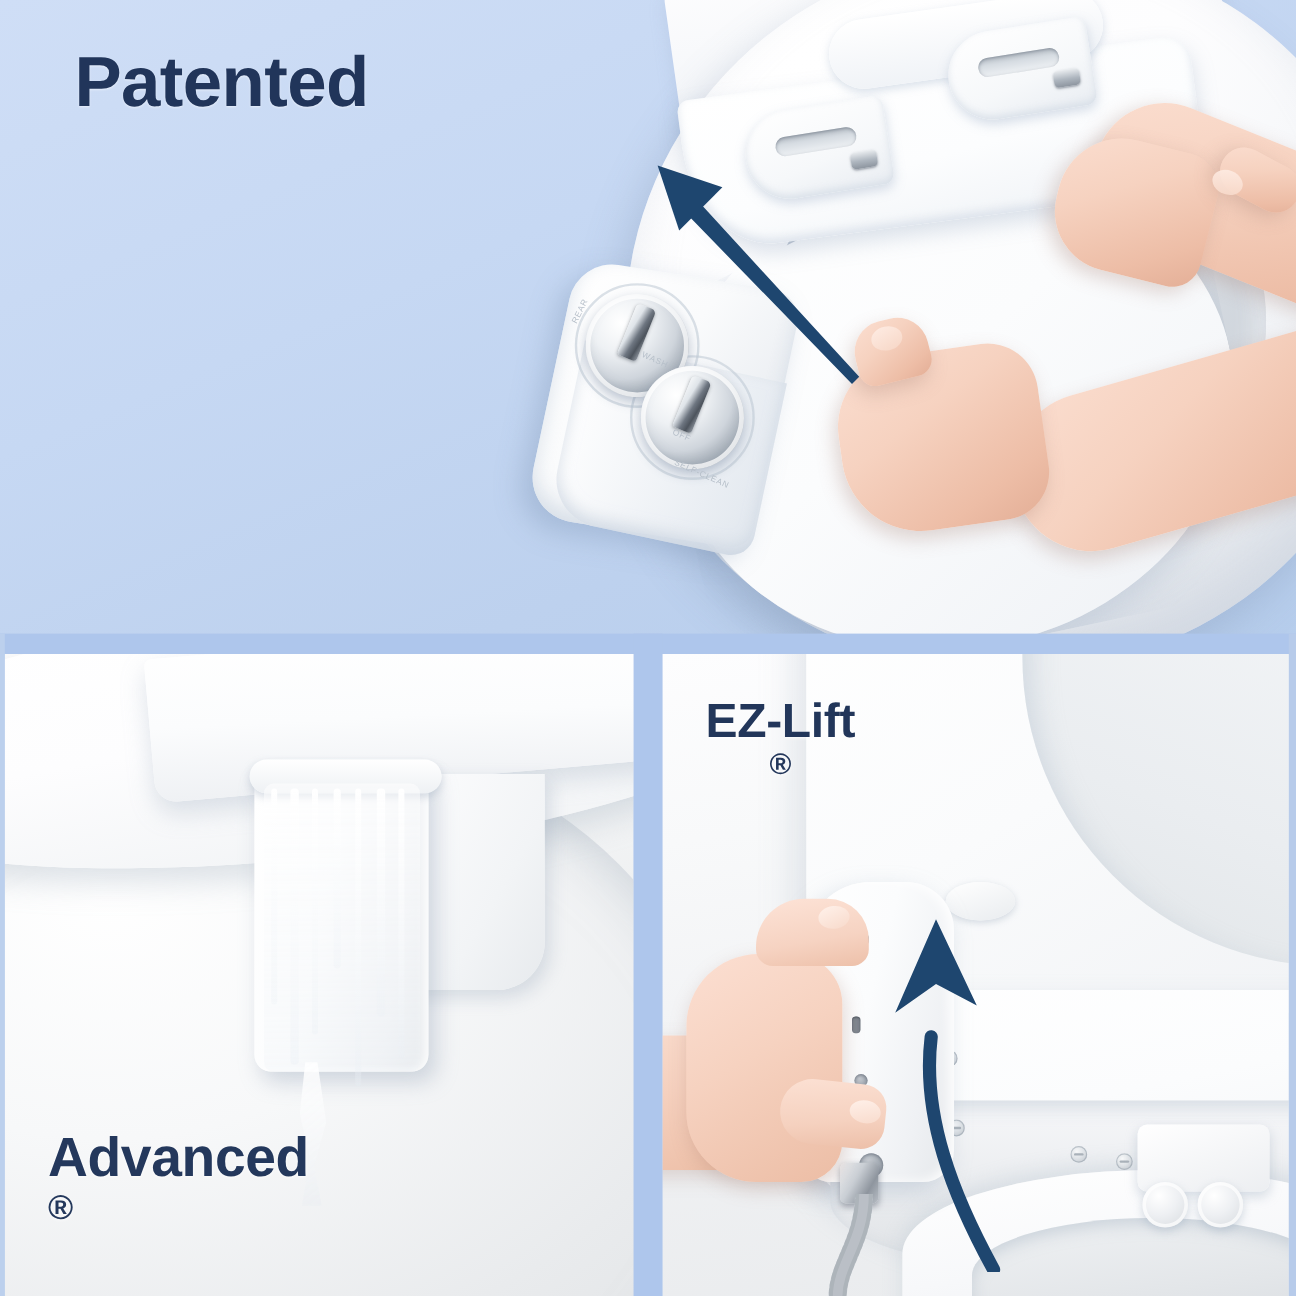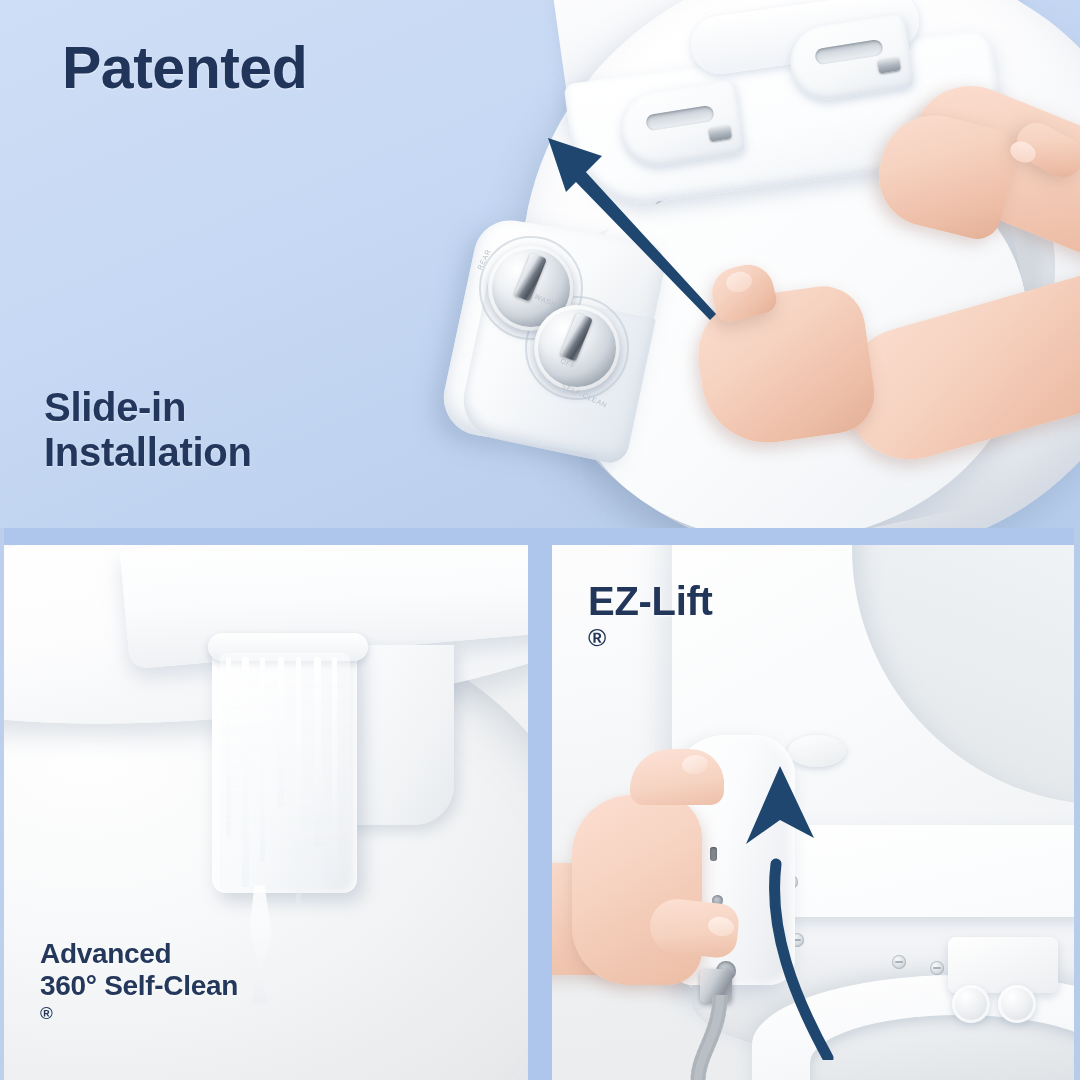--- a/index.html
+++ b/index.html
@@ -303,20 +303,21 @@
     background:linear-gradient(175deg,rgba(255,255,255,.9),rgba(226,232,239,.25));
     clip-path:polygon(40% 0,62% 0,78% 42%,56% 72%,70% 100%,34% 100%,48% 66%,30% 36%);
     filter:blur(1px);
   }
 
   
   #panel-br {
     position:absolute; left:552px; top:545px; width:522px; height:535px;
     overflow:hidden;
     background:linear-gradient(172deg,#fdfdfe 0%,#f8f9fa 26%,#f1f2f4 58%,#e9ebed 100%);
+    text-align:center;
   }
   .br-lid {
     position:absolute; left:120px; top:-60px; width:500px; height:420px;
     border-radius:0 0 58% 10%;
     background:linear-gradient(150deg,#ffffff 0%,#fafbfc 42%,#eef0f3 100%);
     box-shadow:-10px 14px 28px rgba(160,175,192,.28);
   }
   .br-lid-inner {
     position:absolute; left:300px; top:-70px; width:330px; height:330px;
     border-radius:0 0 0 78%;
@@ -432,21 +433,21 @@
     background:linear-gradient(160deg,#fff1ea,#f8dacb);
   }
   #br-nail-1 { left:156px; top:372px; transform:rotate(10deg); }
   #br-nail-2 { left:130px; top:210px; transform:rotate(-6deg); }
   
   #arrow-hinge { position:absolute; left:180px; top:215px; width:220px; height:300px; }
 
   
   .cap-bl {
     position:absolute; left:40px; top:938px;
-    color:#24385c; font-size:28px; line-height:1.16; font-weight:bold;
+    color:#24385c; font-size:46px; line-height:1.16; font-weight:bold;
     letter-spacing:-0.3px;
     text-shadow:0 1px 3px rgba(255,255,255,.85);
   }
   .cap-bl span { display:block; }
   .cap-br {
     position:absolute; left:588px; top:578px;
     color:#22365a; font-size:40px; line-height:1.16; font-weight:bold;
     letter-spacing:-0.3px;
     text-shadow:0 1px 3px rgba(255,255,255,.85);
   }
@@ -502,24 +503,20 @@
       <svg id="arrow-slide" viewBox="0 0 210 210">
         <path d="M18 18 L54 30 L44 40 L176 184 L170 190 L34 50 L26 58 Z" fill="#1e466f"></path>
         <path d="M8 8 L62 26 L26 62 Z" fill="#1e466f"></path>
       </svg>
     </div>
 
     <div class="headline">
       <span>Patented</span>
     </div>
 
-    <div class="subhead">
-      <span>Slide-in</span>
-      <span>Installation</span>
-    </div>
   </div>
 
   <div id="panel-bl">
     <div class="bl-bowl"></div>
     <div class="bl-rim"></div>
     <div class="bl-seat-slab"></div>
     <div class="bl-bracket"></div>
     <div class="bl-nozzle"></div>
     <div class="bl-nozzle-cap"></div>
 
@@ -529,21 +526,20 @@
     <div class="drip" style="left:274px;top:112px;height:150px;width:6px;"></div>
     <div class="drip" style="left:292px;top:112px;height:248px;"></div>
     <div class="drip" style="left:310px;top:112px;height:190px;width:7px;"></div>
     <div class="drip" style="left:328px;top:112px;height:225px;"></div>
     <div class="stream" style="left:216px;top:108px;width:130px;height:240px;border-radius:8px;opacity:.55;"></div>
     <div class="splash"></div>
 
     <div class="cap-bl" style="position:absolute;left:36px;top:393px;">
       <span>Advanced</span>
       <span>
-          <span>360° Self-Clean</span>
           <span class="reg">®</span>
         </span>
     </div>
   </div>
 
   <div id="panel-br">
     <div class="br-lid"></div>
     <div class="br-lid-inner"></div>
     <div class="br-seat-arc"></div>
     <div class="br-seat-under"></div>

